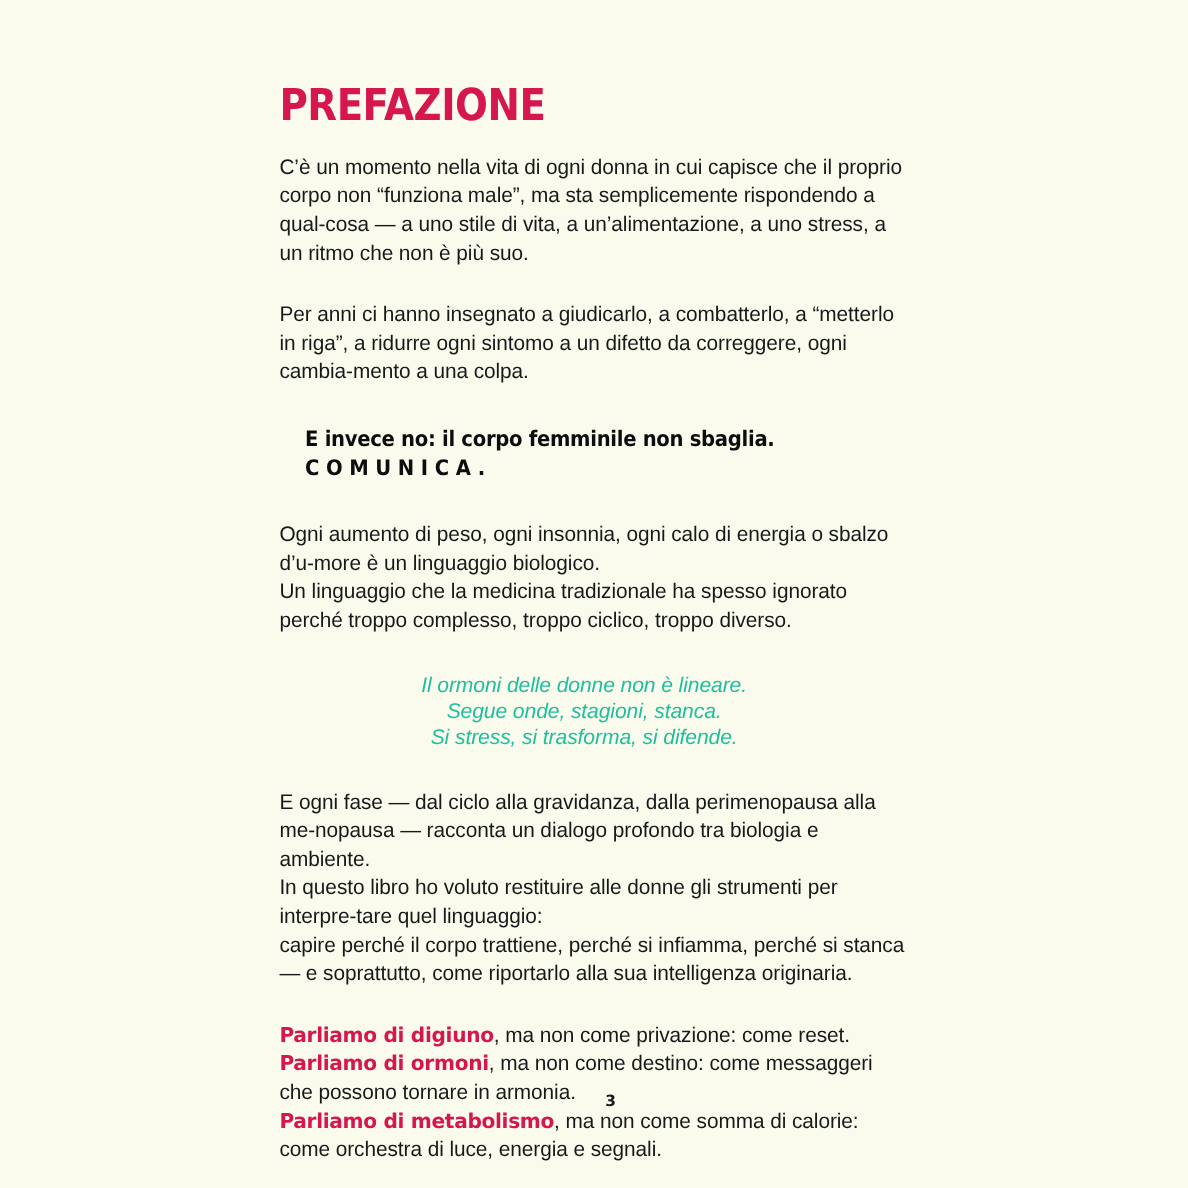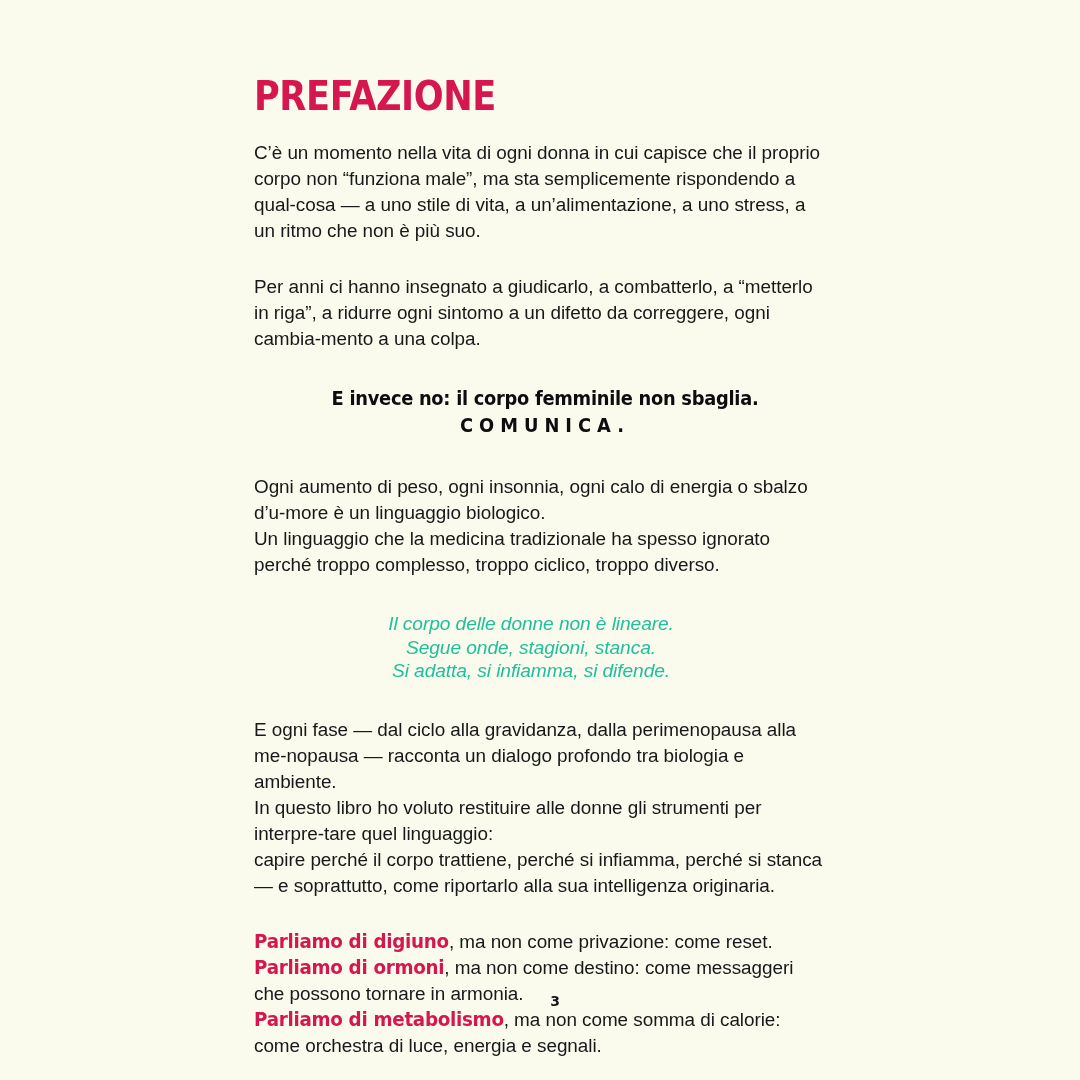--- a/index.html
+++ b/index.html
@@ -57,21 +57,21 @@
     transform: scaleX(0.985);
     transform-origin: left center;
   }
   .gap-md { height: 30px; }
   .gap-lg { height: 34px; }
 
   .spacer-title { height: 22px; }
 
   
   .statement {
-    text-align: center;
+    text-align: left;
     font-family: "DejaVu Sans", "Liberation Sans", sans-serif;
     color: #0d0d0f;
   }
   .statement-line1 {
     margin: 0;
     font-size: 19.4px;
     line-height: 26px;
     font-weight: 700;
     letter-spacing: -0.3px;
     transform: scaleX(0.92);
@@ -147,23 +147,23 @@
     </div>
 
     <div class="gap-lg"></div>
 
     <p class="para" style="white-space: pre-line;">Ogni aumento di peso, ogni insonnia, ogni calo di energia o sbalzo d’u-more è un linguaggio biologico.
 Un linguaggio che la medicina tradizionale ha spesso ignorato perché troppo complesso, troppo ciclico, troppo diverso.</p>
 
     <div class="gap-lg"></div>
 
     <div class="quote">
-      <p>Il corpo delle donne non è lineare.</p>
+      <p>Il ormoni delle donne non è lineare.</p>
       <p>Segue onde, stagioni, stanca.</p>
-      <p>Si adatta, si infiamma, si difende.</p>
+      <p>Si stress, si trasforma, si difende.</p>
     </div>
 
     <div class="gap-lg"></div>
 
     <p class="para" style="white-space: pre-line;">E ogni fase — dal ciclo alla gravidanza, dalla perimenopausa alla me-nopausa — racconta un dialogo profondo tra biologia e ambiente.
 In questo libro ho voluto restituire alle donne gli strumenti per interpre-tare quel linguaggio:
 capire perché il corpo trattiene, perché si infiamma, perché si stanca — e soprattutto, come riportarlo alla sua intelligenza originaria.</p>
 
     <div class="gap-md"></div>
 

